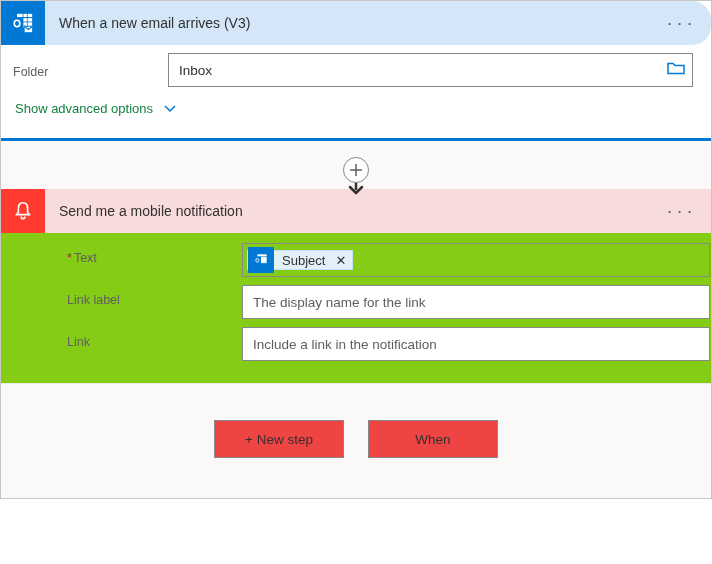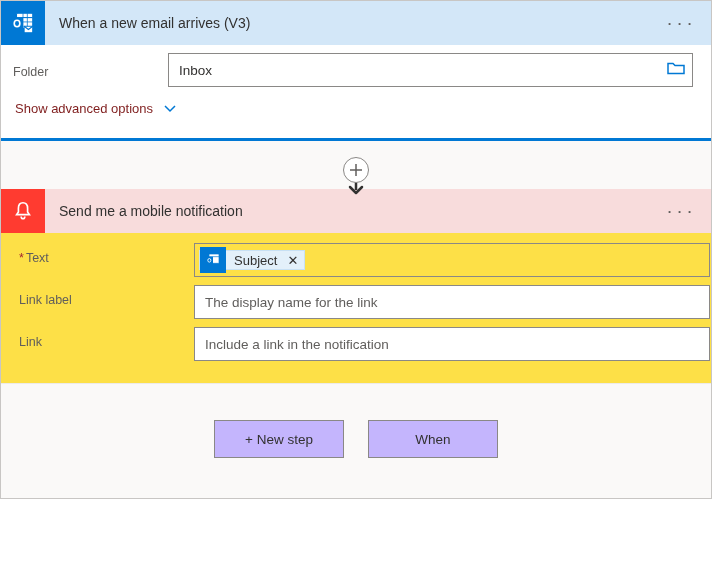--- a/index.html
+++ b/index.html
@@ -1,62 +1,62 @@
 <!DOCTYPE html>
 <html><head>
 <meta charset="utf-8">
 <style>
   * { box-sizing: border-box; margin: 0; padding: 0; }
   body { font-family: "Segoe UI", Arial, sans-serif; font-size: 13px; color: #323130; background: #fff; }
   .canvas { width: 712px; border: 1px solid #c8c6c4; background: #faf9f8; }
 
   
   .card1 { background: #fff; border-bottom: 3px solid #0078d4; }
-  .card1-header { display: flex; align-items: center; background: #d3e7f8; height: 44px; padding: 0 12px 0 0; }
+  .card1-header { display: flex; align-items: center; background: #d3e7f8; height: 44px; padding: 0 12px 0 0; border-radius: 19px; }
   .outlook-icon { width: 44px; height: 44px; background: #0078d4; display: flex; align-items: center; justify-content: center; }
   .card1-title { flex: 1; padding-left: 14px; font-size: 14px; color: #323130; }
   .more-icon { padding: 0 6px; cursor: pointer; color: #605e5c; font-weight: bold; letter-spacing: 1px; }
 
   .card1-body { padding: 8px 18px 6px 12px; }
   .field-row { display: flex; align-items: center; margin-bottom: 4px; }
   .field-label { width: 155px; font-size: 12.5px; color: #605e5c; padding-top: 4px; }
   .field-input-wrap { flex: 1; position: relative; }
   .field-input { width: 100%; height: 34px; border: 1px solid #8a8886; padding: 0 34px 0 10px; font-size: 13.5px; color: #323130; outline: none; }
   .folder-icon { position: absolute; right: 8px; top: 50%; transform: translateY(-50%); color: #0078d4; }
 
-  .adv-link { display: inline-flex; align-items: center; color: #7f1d1d; font-size: 13px; padding: 10px 2px 16px 2px; cursor: pointer; }
+  .adv-link { display: inline-flex; align-items: center; color: #15803d; font-size: 13px; padding: 10px 2px 16px 2px; cursor: pointer; }
   .chev { width: 14px; height: 14px; margin-left: 10px; display: inline-flex; align-items: center; justify-content: center; }
 
   
   .connector { position: relative; height: 48px; display: flex; flex-direction: column; align-items: center; justify-content: flex-start; background: #faf9f8; }
   .plus-btn { position: absolute; top: 16px; width: 26px; height: 26px; border-radius: 50%; border: 1px solid #8a8886; background: #fff; display: flex; align-items: center; justify-content: center; cursor: pointer; z-index: 2; }
   .plus-btn svg { display: block; }
   .arrow-down { position: absolute; top: 40px; }
 
   
-  .card2 { background: #fde047; }
+  .card2 { background: #84cc16; }
   .card2-header { display: flex; align-items: center; background: #f8dcdc; height: 44px; padding: 0 12px 0 0; }
   .bell-icon { width: 44px; height: 44px; background: #ff3b30; display: flex; align-items: center; justify-content: center; }
   .card2-title { flex: 1; padding-left: 14px; font-size: 14px; color: #323130; }
 
-  .card2-body { padding: 10px 1px 14px 18px; }
+  .card2-body { padding: 10px 1px 14px 18px; margin-left: 48px; }
   .token-input { flex: 1; border: 1px solid #8a8886; min-height: 34px; display: flex; align-items: center; padding: 2px 4px; }
   .token { display: inline-flex; align-items: center; background: #e3f0fa; border: 1px solid #c7e0f4; height: 20px; padding-right: 6px; font-size: 13px; }
   .token-icon { width: 26px; height: 26px; background: #0078d4; margin-right: 8px; display: flex; align-items: center; justify-content: center; }
   .token-remove { margin-left: 10px; cursor: pointer; font-size: 13px; color: #323130; }
   .text-input { flex: 1; border: 1px solid #8a8886; height: 34px; padding: 0 10px; font-size: 13.5px; outline: none; width: 100%; }
   .text-input::placeholder { color: #605e5c; }
 
   .field-row2 { display: flex; align-items: flex-start; margin-bottom: 8px; }
   .field-label2 { width: 175px; font-size: 12.5px; color: #605e5c; padding-top: 8px; }
   .field-label2 .req { color: #a4262c; margin-right: 2px; }
 
   
   .footer { display: flex; justify-content: center; gap: 24px; padding: 36px 0 40px 0; background: #faf9f8; border-top: 1px solid #edebe9; }
-  .footer-btn { min-width: 130px; height: 38px; border: 1px solid #8a8886; background: #c4b5fd; font-size: 13.5px; color: #323130; cursor: pointer; display: flex; align-items: center; justify-content: center; }
+  .footer-btn { min-width: 130px; height: 38px; border: 1px solid #8a8886; background: #ef4444; font-size: 13.5px; color: #323130; cursor: pointer; display: flex; align-items: center; justify-content: center; }
 </style>
 </head>
 <body>
 
 <div class="canvas">
 
   <div class="card1">
     <div class="card1-header">
       <div class="outlook-icon">
         <svg width="26" height="26" viewBox="0 0 24 24" fill="none">

